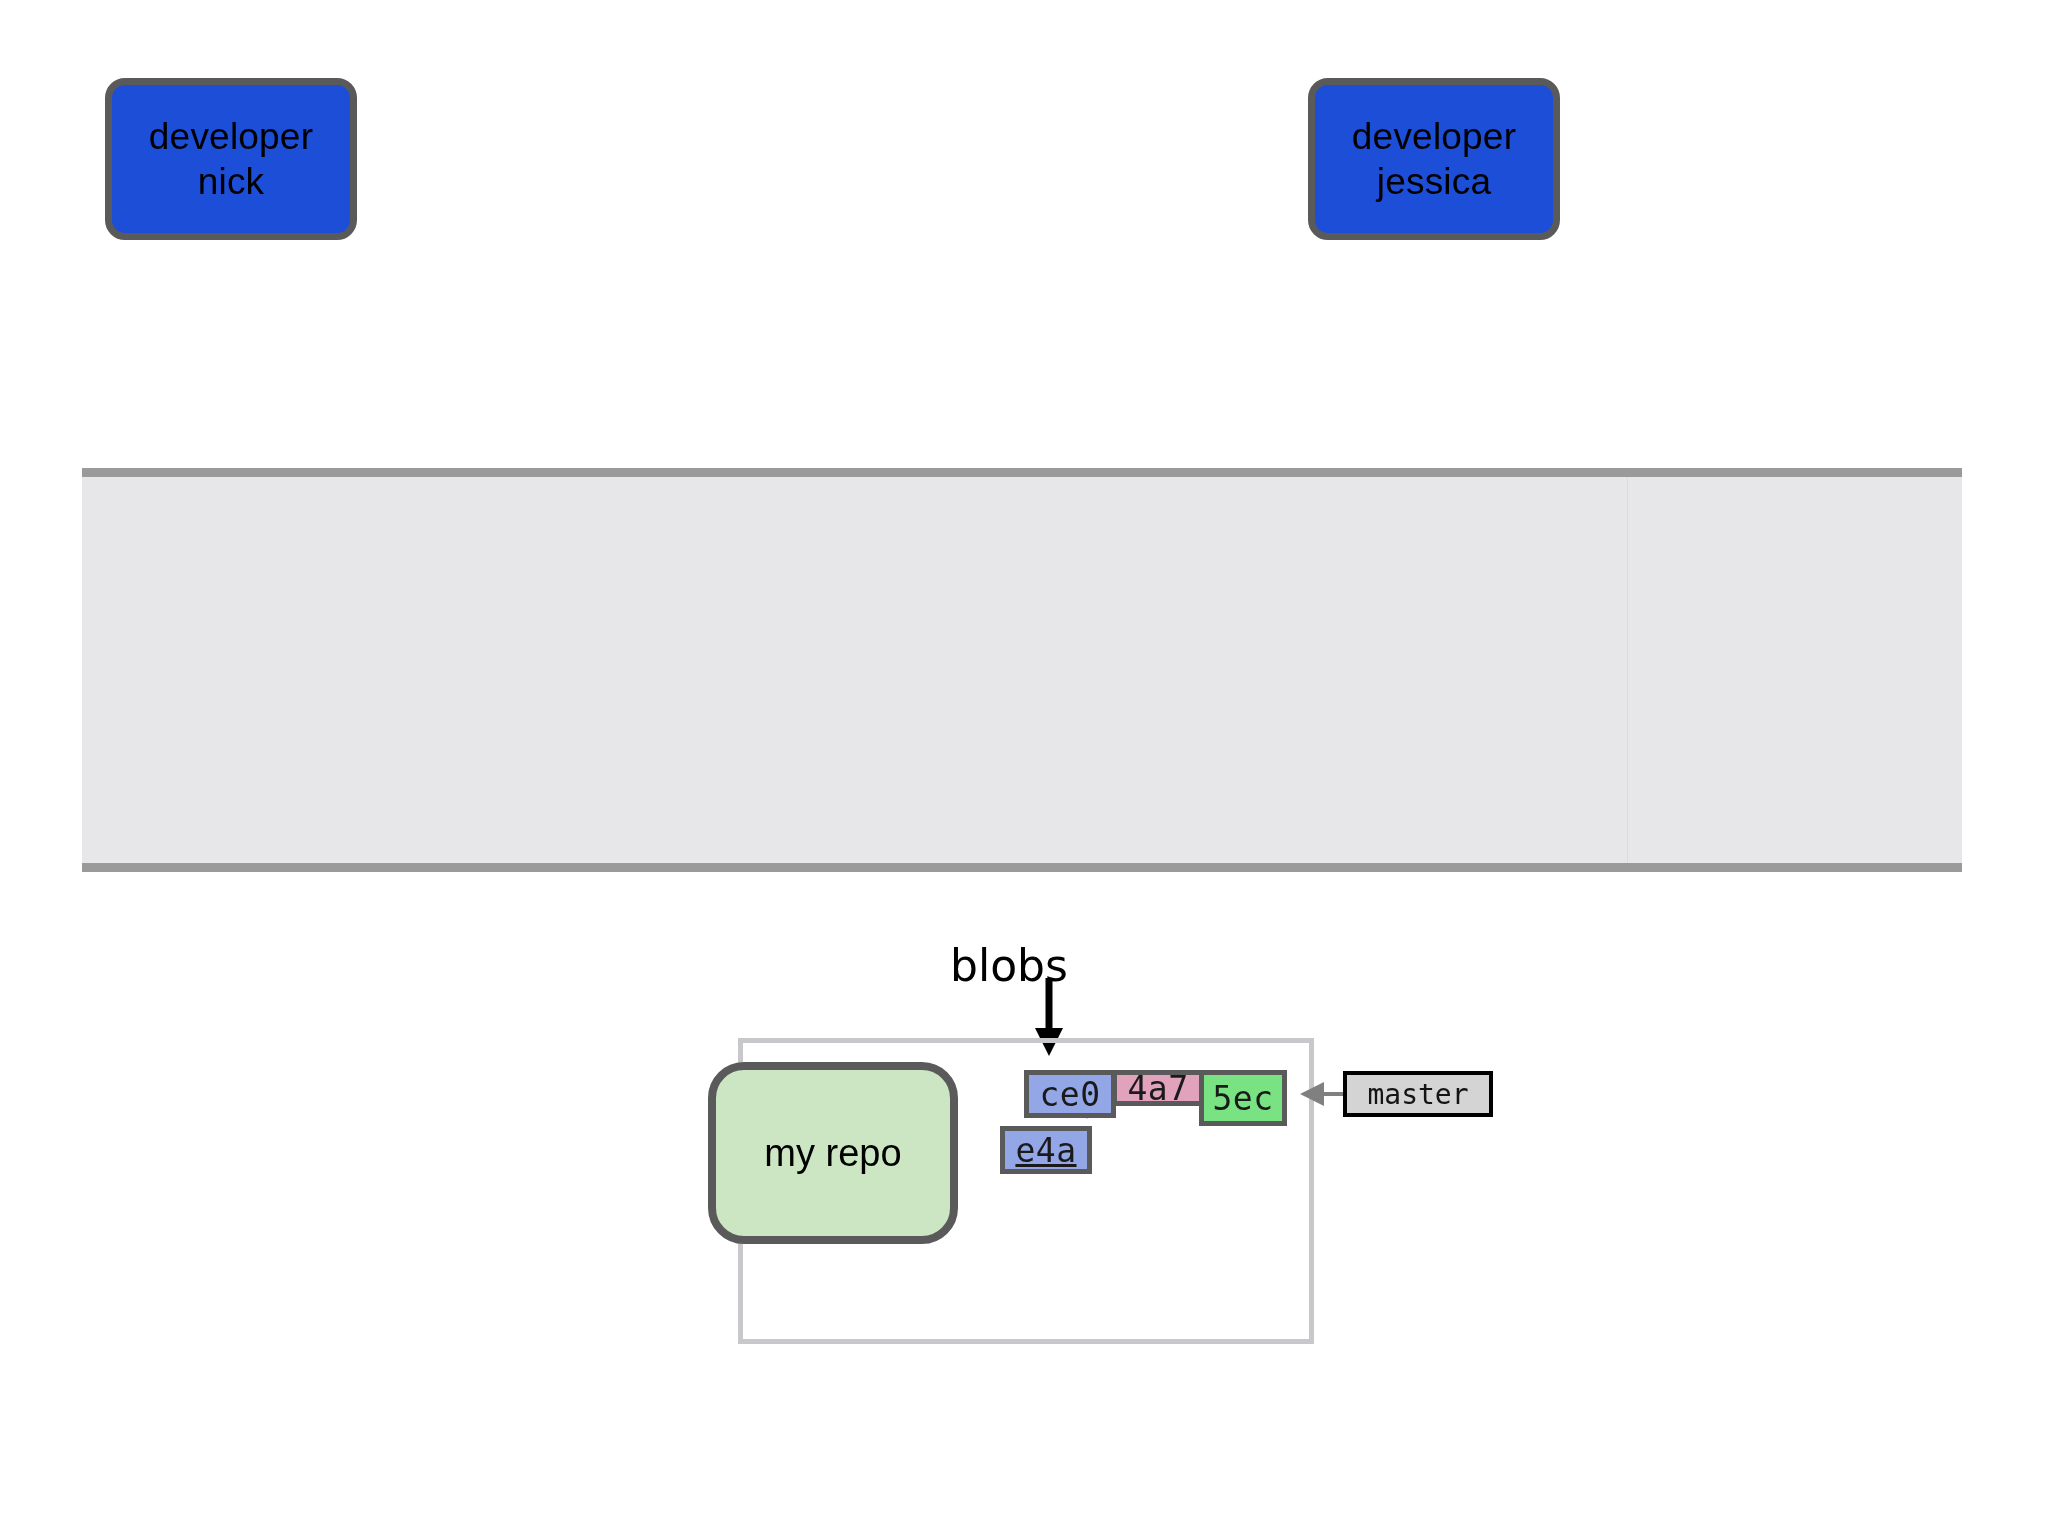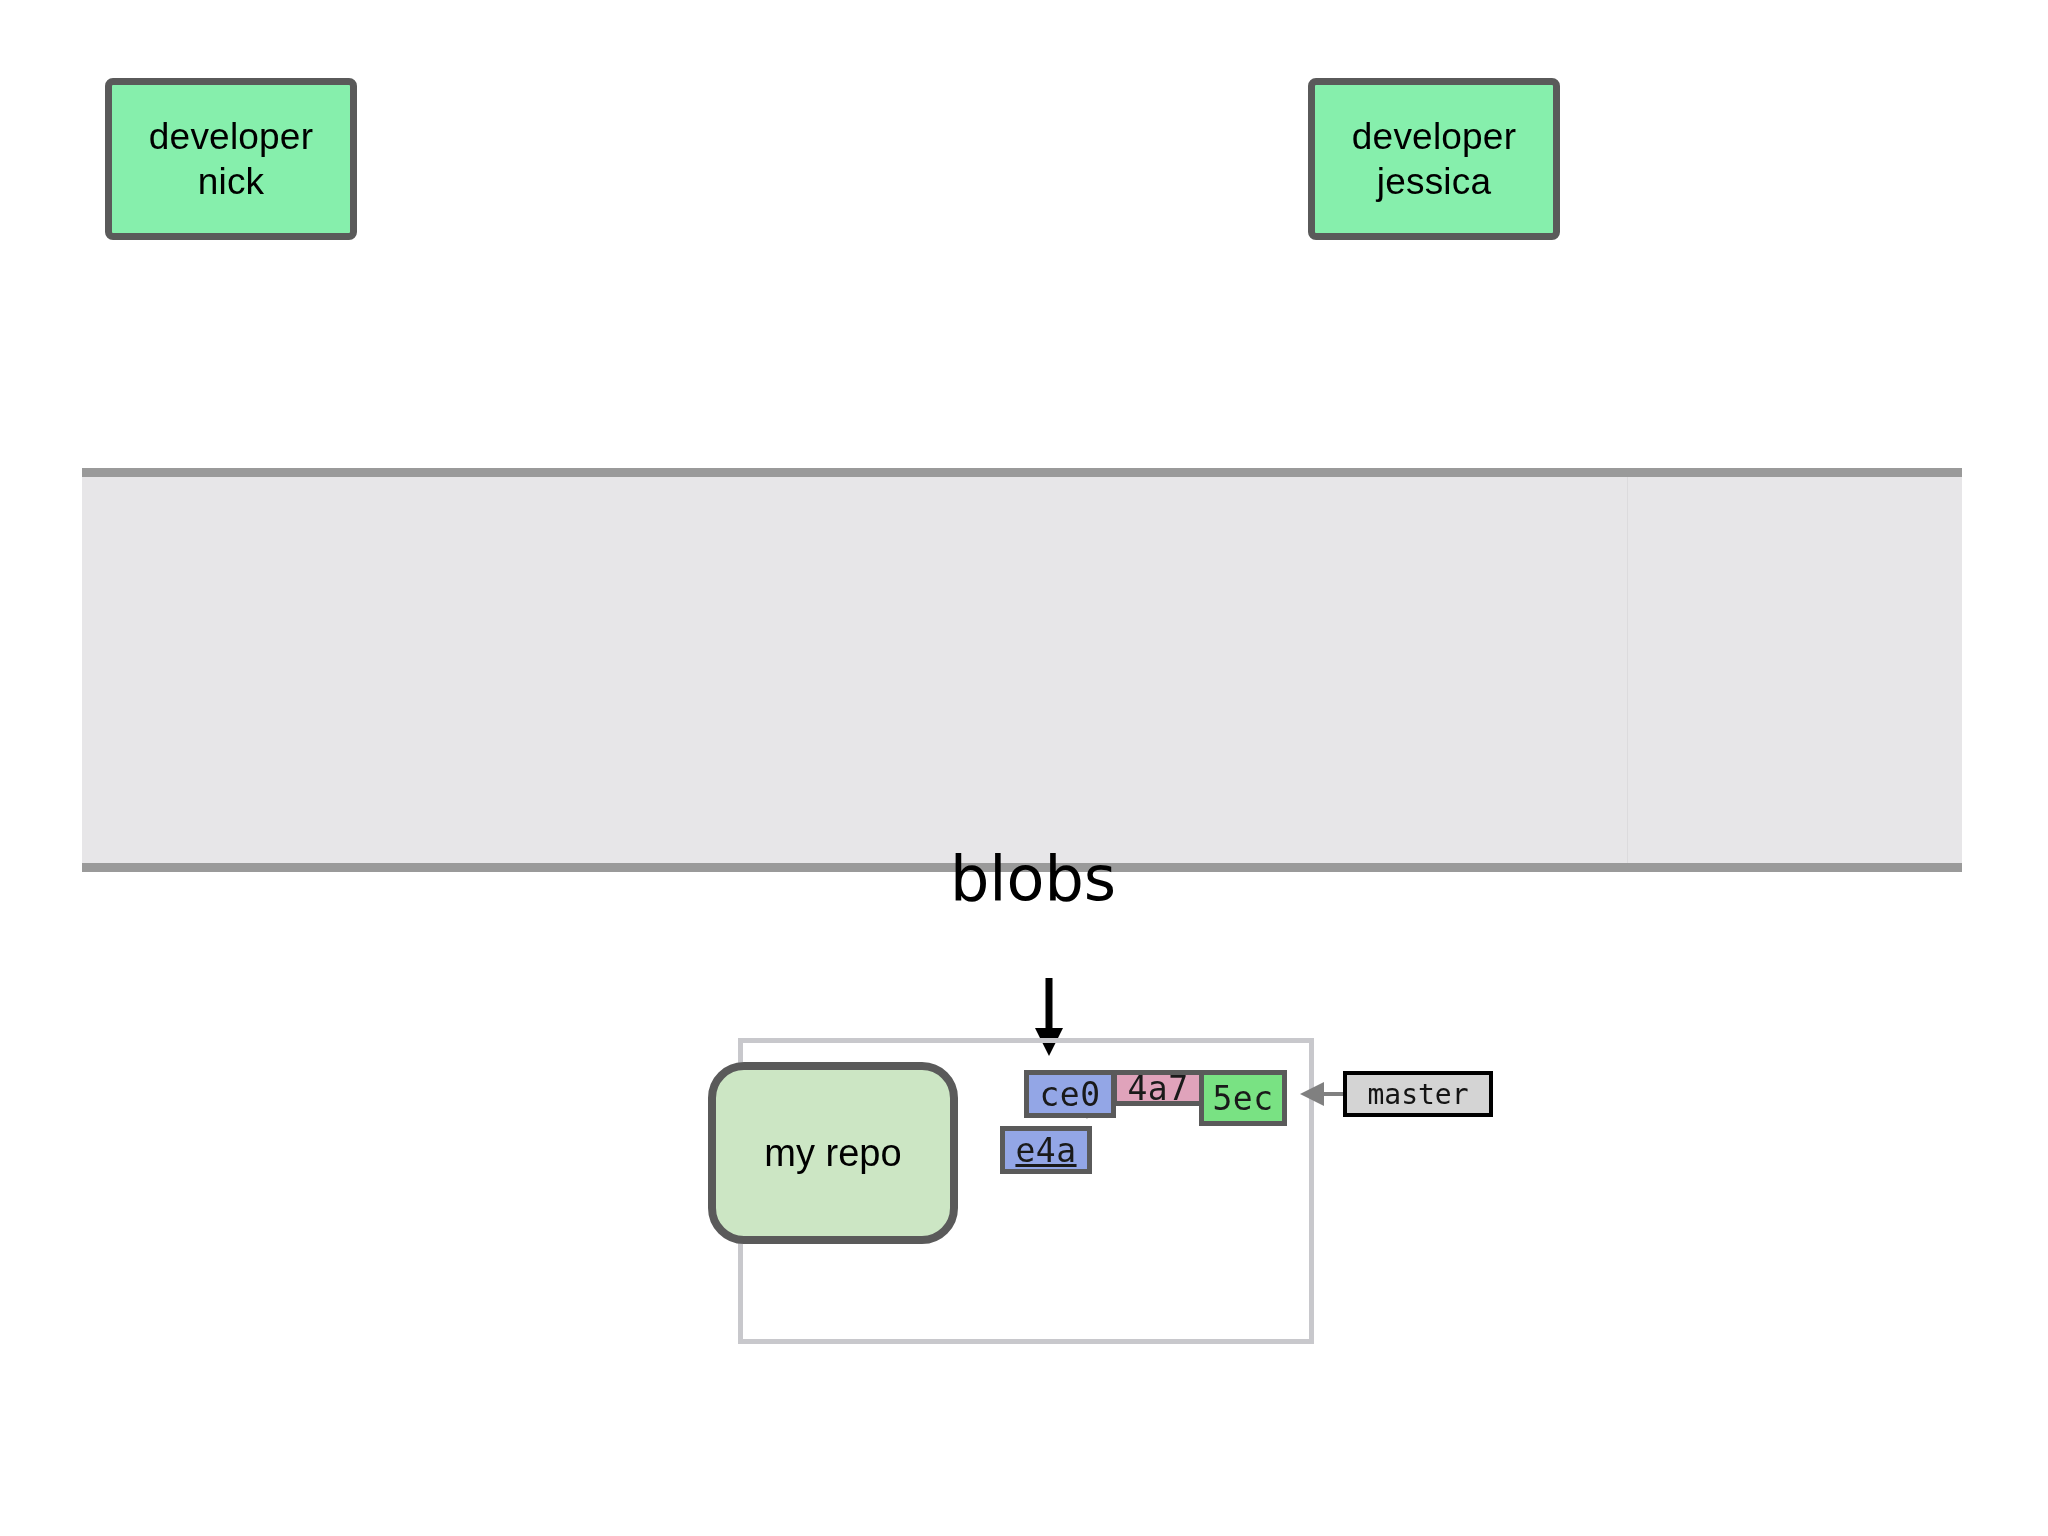--- a/index.html
+++ b/index.html
@@ -19,23 +19,23 @@
     position: absolute;
     left: 0; top: 0;
     width: 2048px;
     height: 1536px;
   }
 
   
   .dev-box {
     position: absolute;
     box-sizing: border-box;
-    background: #86efac;
+    background: #1d4ed8;
     border: 7px solid #5a5a5a;
-    border-radius: 8px;
+    border-radius: 20px;
     display: flex;
     align-items: center;
     justify-content: center;
     text-align: center;
     line-height: 1.22;
     font-size: 37px;
     color: #000000;
     font-family: "Liberation Sans", sans-serif;
     letter-spacing: 0.2px;
   }
@@ -60,22 +60,22 @@
     top: 0;
     width: 1px;
     height: 100%;
     background: #dcdbdd;
   }
 
   
   #blobs-label {
     position: absolute;
     left: 950px;
-    top: 842px;
-    font-size: 62px;
+    top: 940px;
+    font-size: 44px;
     color: #000000;
     font-family: "DejaVu Sans", sans-serif;
     white-space: nowrap;
     font-weight: 400;
   }
   #blobs-arrow {
     position: absolute;
     left: 1032px;
     top: 978px;
     width: 34px;

